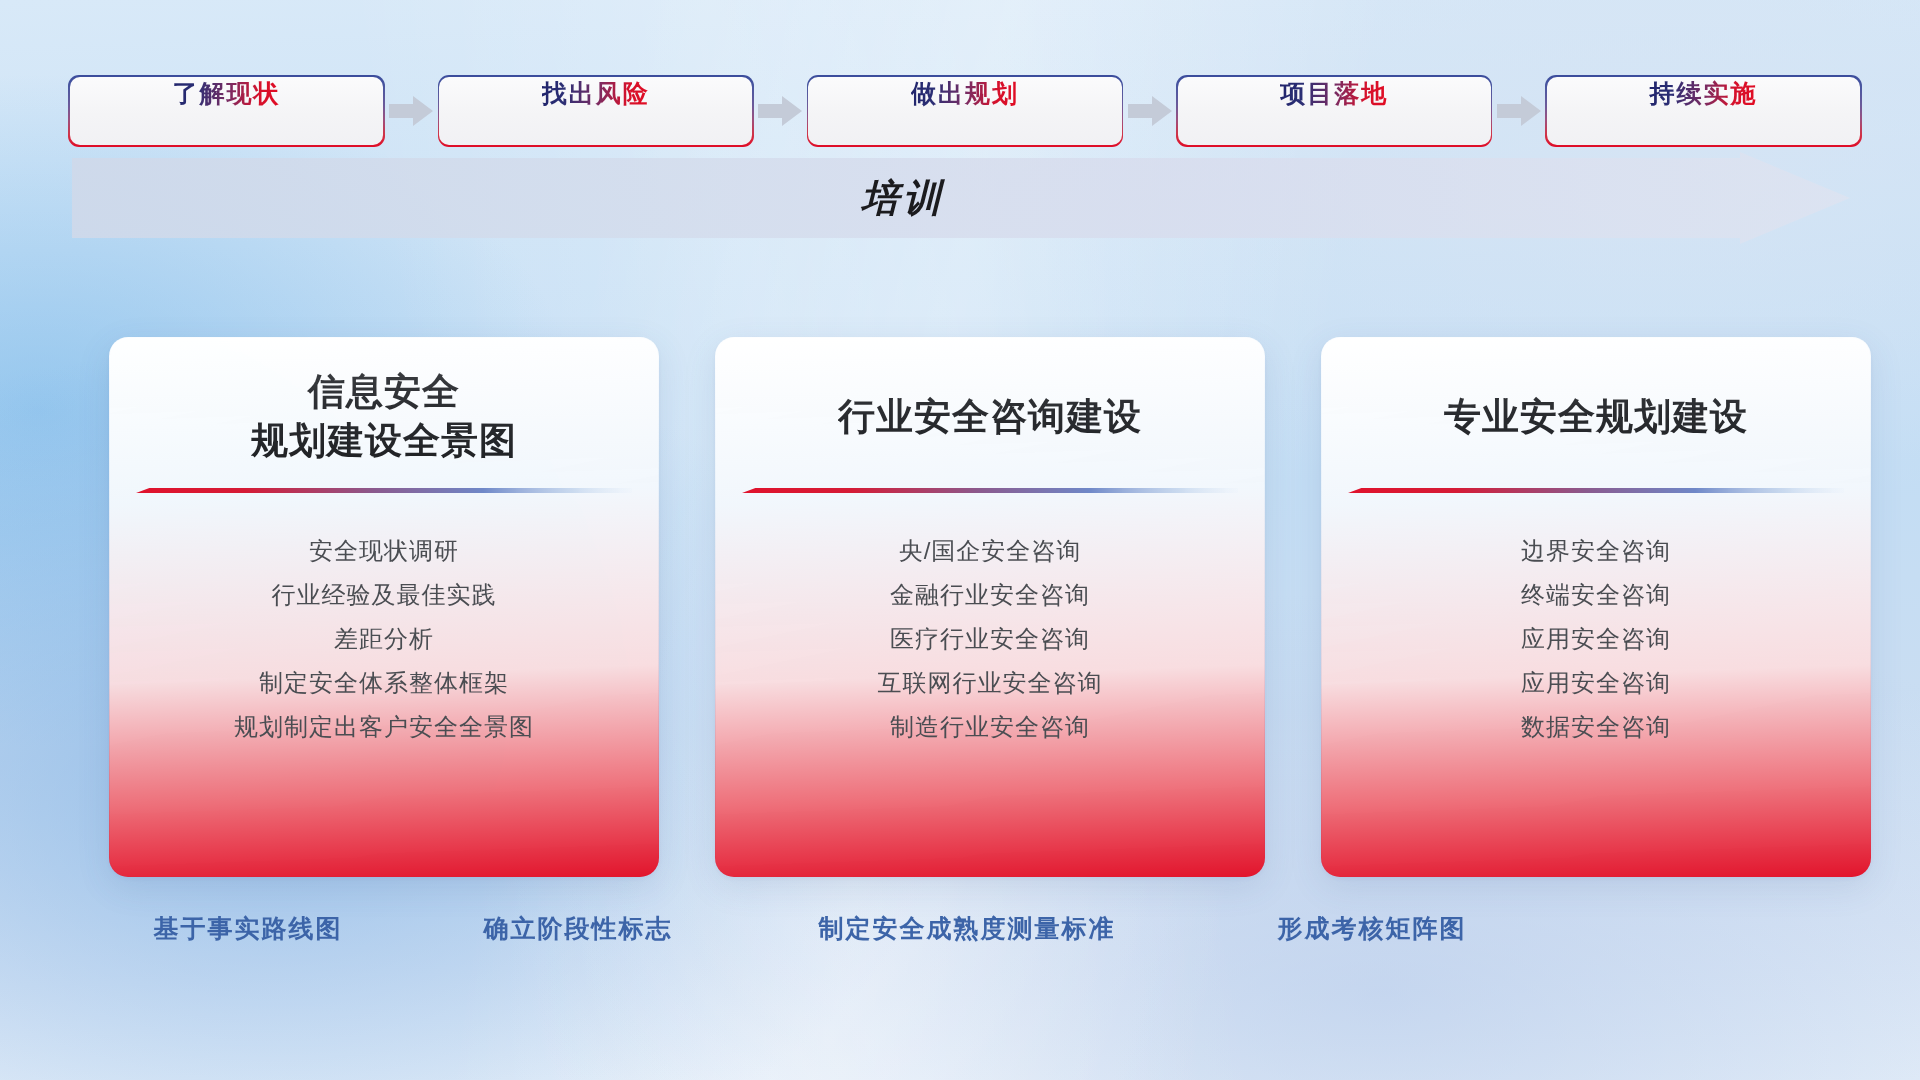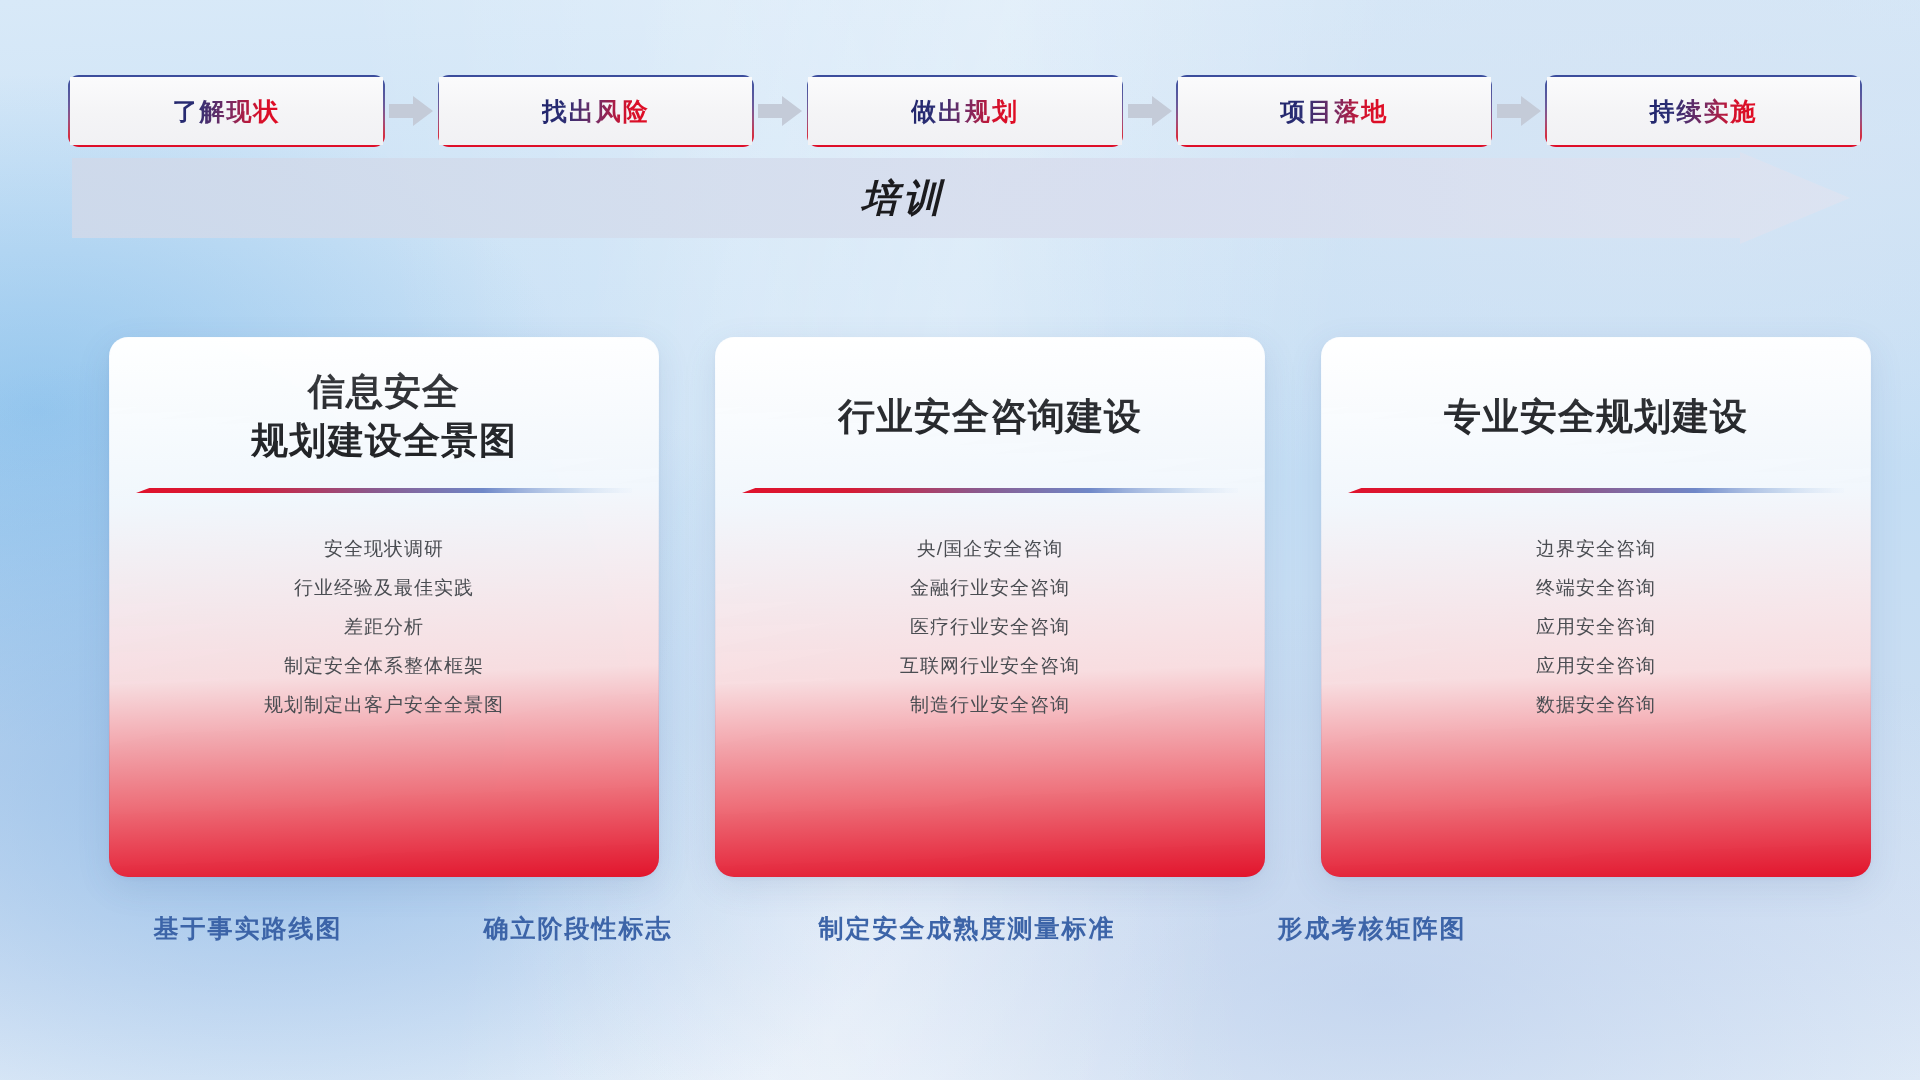--- a/index.html
+++ b/index.html
@@ -34,23 +34,23 @@
     position: absolute;
     left: 70px; top: 76px;
     width: 1790px; height: 70px;
     display: flex; align-items: center;
     z-index: 5;
   }
   .process-box {
     position: relative;
     flex: 1 1 0;
     height: 68px;
-    border-radius: 0;
+    border-radius: 10px;
     background: linear-gradient(180deg, #fbfbfc 0%, #f4f4f6 55%, #f1f1f4 100%);
-    display: flex; align-items: center; justify-content: center;
+    display: flex; align-items: flex-start; justify-content: center;
   }
   
   .process-box::before {
     content:"";
     position:absolute; inset:-1.6px;
     border-radius: 11px;
     background: linear-gradient(180deg,
         #3a4c9c 0%, #4c57a0 18%, #6a5a9a 42%, #9c4f7e 62%, #cf3449 82%, #e00b26 100%);
     z-index:-1;
   }
@@ -150,21 +150,21 @@
     height: 11px;
     margin: 22px 0 30px;
   }
   .card-divider svg { display:block; width:100%; height:100%; }
   .card-list {
     list-style: none;
     width: 100%;
     text-align: center;
   }
   .card-list li {
-    font-size: 19px;
+    font-size: 24px;
     line-height: 1.0;
     color: #4a4d52;
     padding: 10px 0;
     letter-spacing: 1px;
     white-space: nowrap;
   }
 
   
   .footers {
     position: absolute;

